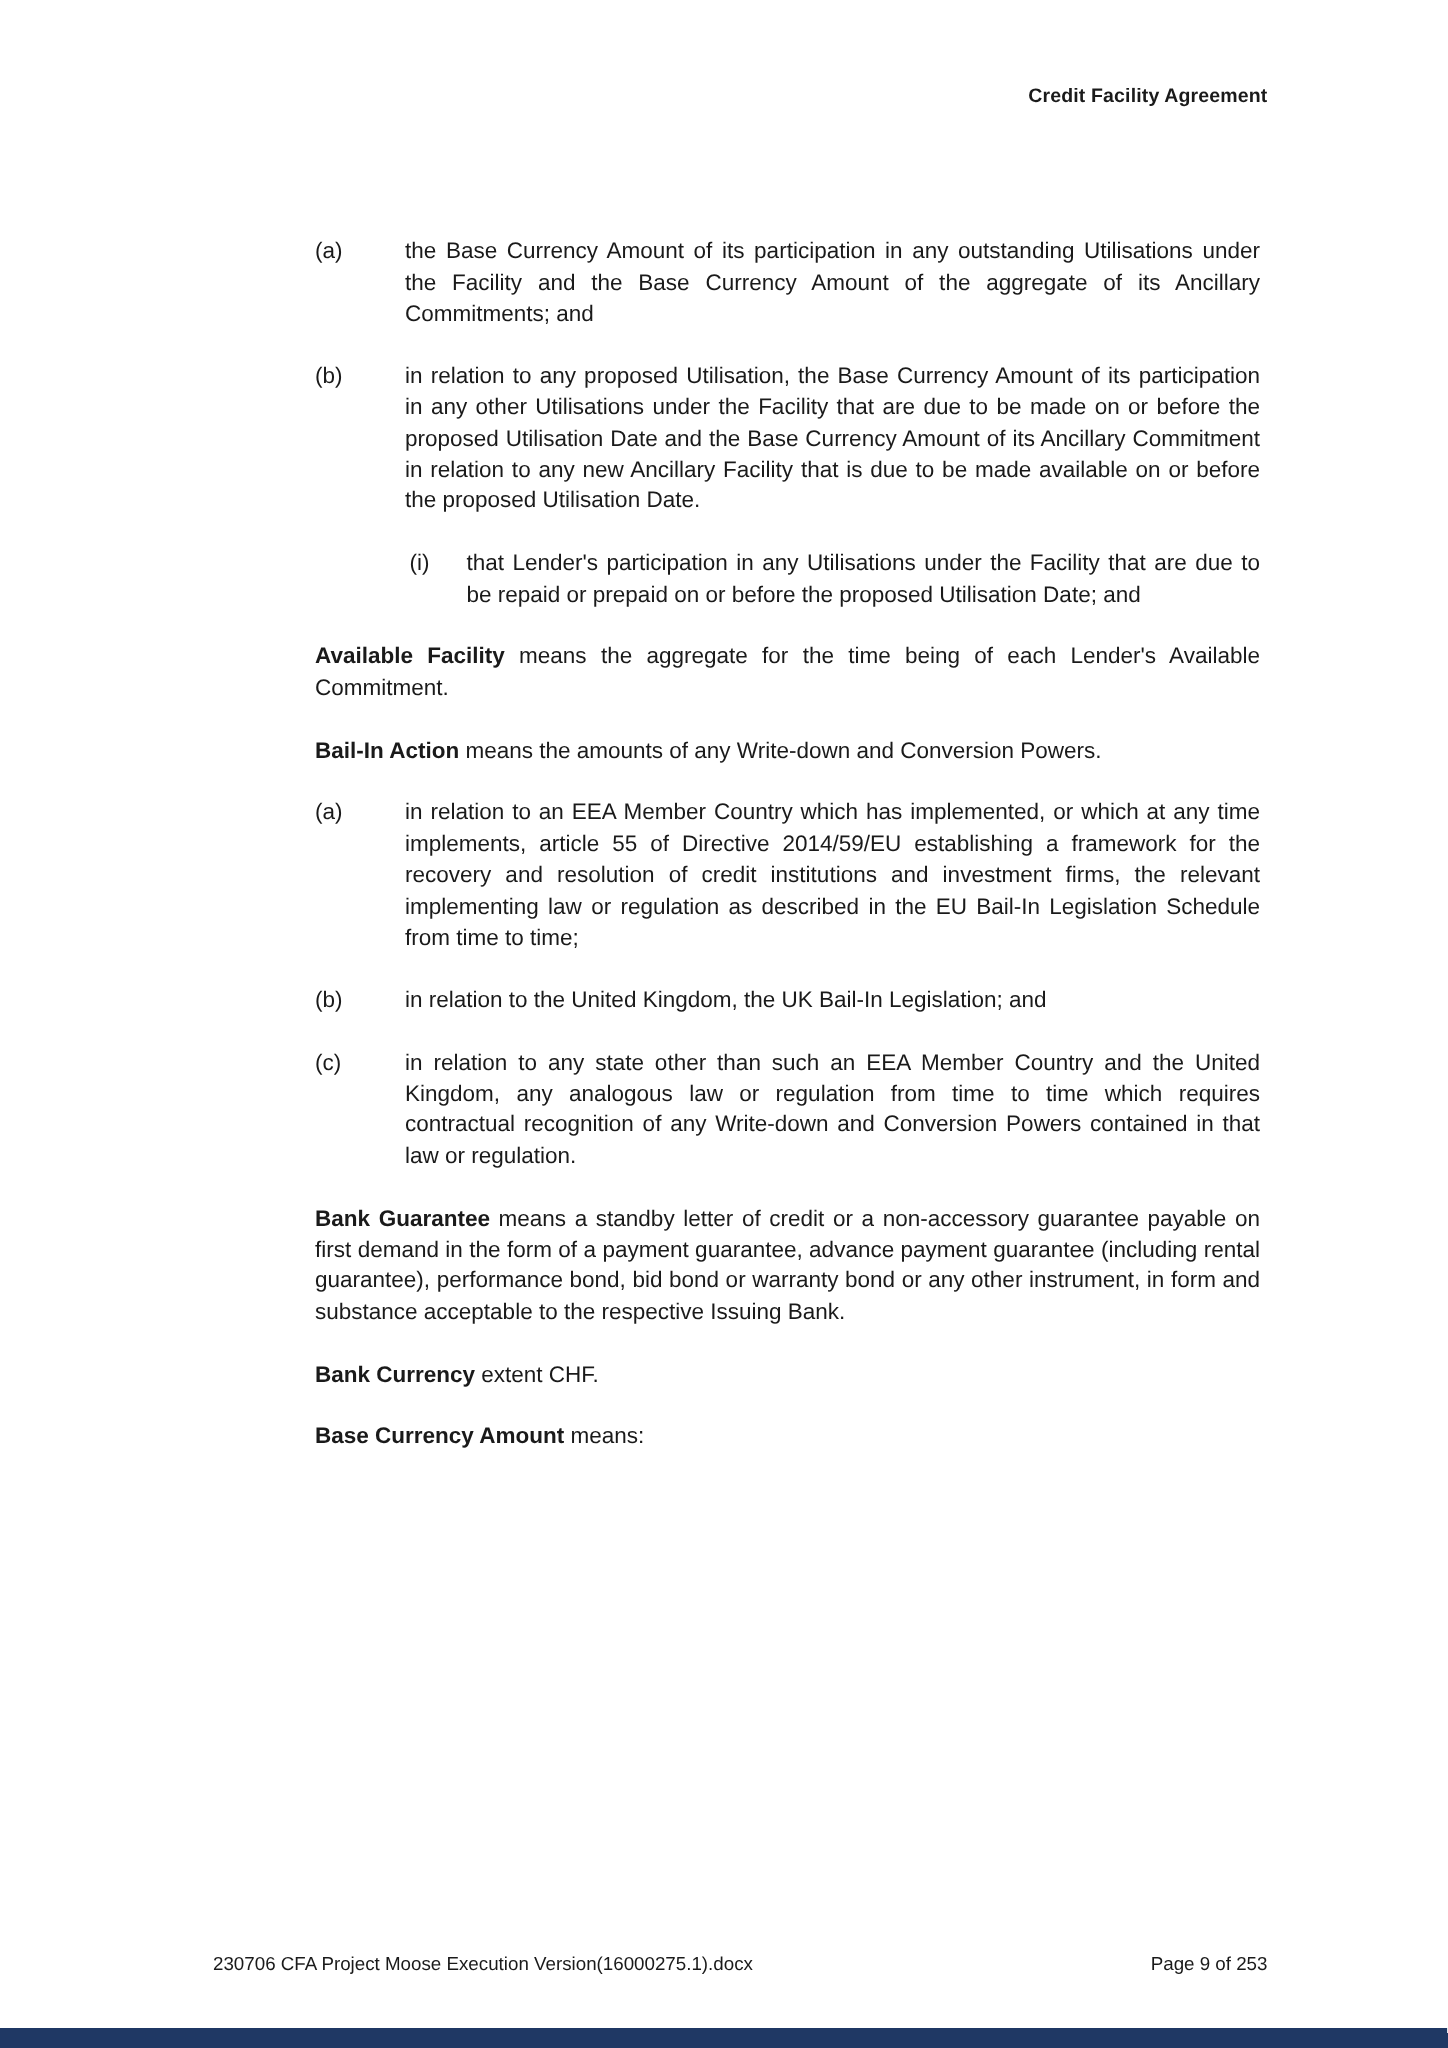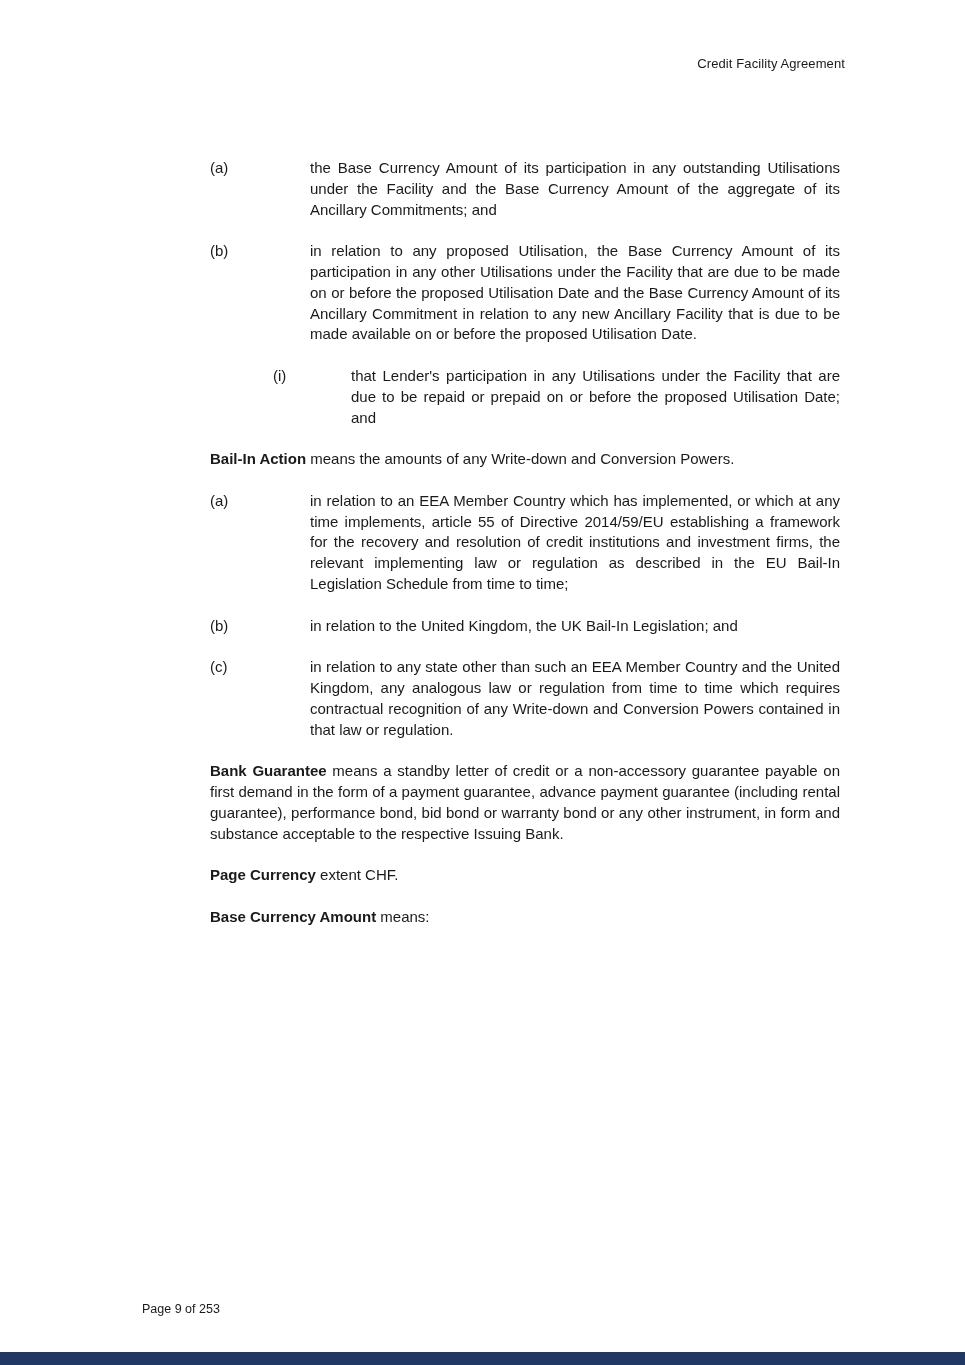--- a/index.html
+++ b/index.html
@@ -10,36 +10,36 @@
     background: #ffffff;
     font-family: "Liberation Sans", sans-serif;
     color: #1a1a1a;
     overflow: hidden;
   }
   .header-title {
     position: absolute;
     top: 56px;
     right: 120px;
     font-size: 13px;
-    font-weight: 400;
+    font-weight: 700;
     letter-spacing: 0.1px;
   }
   .content {
     position: absolute;
     left: 210px;
     top: 158px;
     width: 630px;
     font-size: 15px;
     line-height: 20.8px;
   }
   .content p { margin: 0 0 20.8px 0; }
   .para, .li-text, .def { text-align: justify; }
   .li { display: flex; margin: 0 0 20.8px 0; }
   .li .marker { flex: 0 0 60px; }
-  .li .li-text { flex: 1; margin-left: 40px; }
+  .li .li-text { flex: 1; }
   .li.l2 { margin-left: 63px; }
   .li.l2 .marker { flex: 0 0 38px; }
   b { font-weight: 700; }
   .footer {
     position: absolute;
     left: 142px;
     right: 120px;
     top: 1301px;
     display: flex;
     justify-content: space-between;
@@ -74,20 +74,21 @@
       <div class="li-text">in relation to any proposed Utilisation, the Base Currency Amount of its participation in any other Utilisations under the Facility that are due to be made on or before the proposed Utilisation Date and the Base Currency Amount of its Ancillary Commitment in relation to any new Ancillary Facility that is due to be made available on or before the proposed Utilisation Date.</div>
     </div>
 
 
     <div class="li l2">
       <span class="marker">(i)</span>
       <div class="li-text">that Lender's participation in any Utilisations under the Facility that are due to be repaid or prepaid on or before the proposed Utilisation Date; and</div>
     </div>
 
 
+    <p class="def"><b>Available Facility</b><span> means the aggregate for the time being of each Lender's Available Commitment.</span></p>
 
     <p class="def"><b>Bail-In Action</b><span> means the amounts of any Write-down and Conversion Powers.</span></p>
 
 
     <div class="li l1">
       <span class="marker">(a)</span>
       <div class="li-text">in relation to an EEA Member Country which has implemented, or which at any time implements, article 55 of Directive 2014/59/EU establishing a framework for the recovery and resolution of credit institutions and investment firms, the relevant implementing law or regulation as described in the EU Bail-In Legislation Schedule from time to time;</div>
     </div>
 
     <div class="li l1">
@@ -95,25 +96,26 @@
       <div class="li-text">in relation to the United Kingdom, the UK Bail-In Legislation; and</div>
     </div>
 
     <div class="li l1">
       <span class="marker">(c)</span>
       <div class="li-text">in relation to any state other than such an EEA Member Country and the United Kingdom, any analogous law or regulation from time to time which requires contractual recognition of any Write-down and Conversion Powers contained in that law or regulation.</div>
     </div>
 
     <p class="def"><b>Bank Guarantee</b><span> means a standby letter of credit or a non-accessory guarantee payable on first demand in the form of a payment guarantee, advance payment guarantee (including rental guarantee), performance bond, bid bond or warranty bond or any other instrument, in form and substance acceptable to the respective Issuing Bank.</span></p>
 
-    <p class="def"><b>Page Currency</b><span> extent CHF.</span></p>
+    <p class="def"><b>Bank Currency</b><span> extent CHF.</span></p>
 
     <p class="def"><b>Base Currency Amount</b><span> means:</span></p>
 
   </div>
 
   <div class="footer">
+    <span>230706 CFA Project Moose Execution Version(16000275.1).docx</span>
     <span>Page 9 of 253</span>
   </div>
 
   <div class="bottom-bar" style="background: rgb(31, 56, 100);"></div>
 
 </div>
 
 </body></html>

